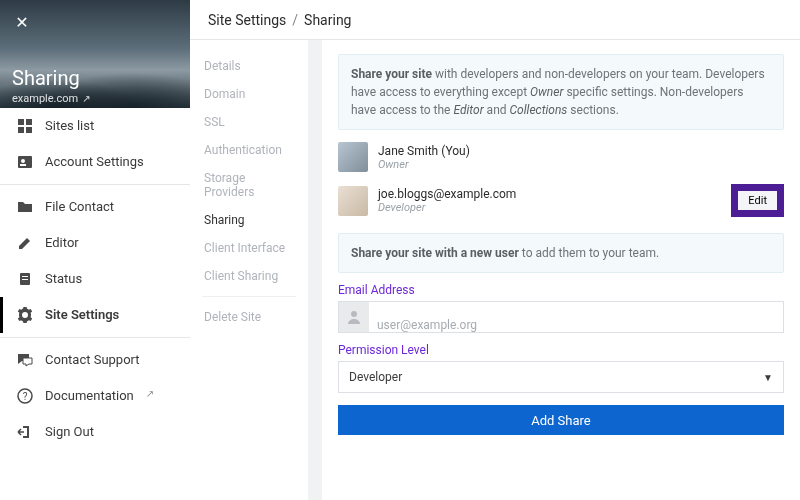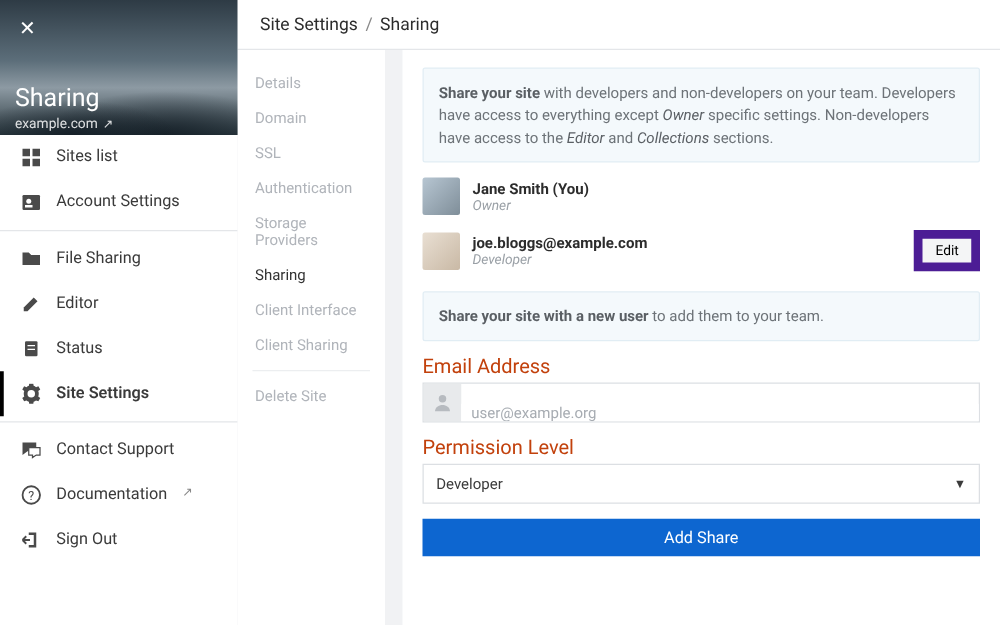--- a/index.html
+++ b/index.html
@@ -33,27 +33,27 @@
 .subnav-sep { height: 1px; background: #eceef0; margin: 6px 12px; }
 
 .panel { flex: 1; background: #fff; padding: 14px 16px 20px; overflow-y: auto; font-size: 12px; color: #3b3b3b; }
 .info-box { background: #f4f9fc; border: 1px solid #e1edf4; border-radius: 2px; padding: 10px 12px; line-height: 1.5; color: #6d7378; margin-bottom: 6px;}
 .info-box b, .info-box i { color: #5a5f64; }
 .info-box i { font-style: italic; }
 
 .user-row { display: flex; align-items: center; gap: 10px; padding: 6px 0; }
 .avatar { width: 30px; height: 30px; background: linear-gradient(135deg,#b7c6d2,#7f8e99); border-radius: 2px; }
 .avatar.second { background: linear-gradient(135deg,#e9dfd3,#c9b9a5); }
-.user-meta .name { font-weight: 700; color: #2c2c2c; }
+.user-meta .name { font-weight: 400; color: #2c2c2c; }
 .user-meta .role { font-size: 11px; color: #9aa0a6; font-style: italic; }
 .spacer { flex: 1; }
 .edit-btn { font-size: 11px; padding: 3px 10px; background: #f4f5f6; border: 7px solid #4c1d95; cursor: pointer; }
 
 .info-box.small { margin-top: 10px; }
-.field-label { font-size: 16px; color: #c2410c; margin: 10px 0 4px; }
+.field-label { font-size: 12px; color: #6d28d9; margin: 10px 0 4px; }
 .input-row { display: flex; align-items: center; border: 1px solid #dcdfe3; height: 32px; }
 .input-row .ph-avatar { width: 30px; height: 30px; background: #e8eaec; display:flex; align-items:center; justify-content:center; }
 .input-row .ph-avatar svg { width:16px; height:16px; fill:#b7bbc0;}
 .input-row input { flex: 1; border: none; outline: none; padding: 0 8px; font-size: 12px; color: #14532d; margin-top: 16px; }
 .input-row input::placeholder { color: #a7acb2; }
 
 .select { border: 1px solid #dcdfe3; height: 32px; display: flex; align-items: center; padding: 0 10px; justify-content: space-between; cursor: pointer; }
 .select .caret { font-size: 10px; }
 
 .primary-btn { margin-top: 12px; width: 100%; height: 30px; background: #0d66d0; color: #fff; border: none; font-size: 13px; cursor: pointer; }
@@ -92,21 +92,21 @@
         </span>
       <span>Account Settings</span>
     </div>
     <div class="nav-sep"></div>
     <div class="nav-item">
       <span class="icon">
           <svg viewBox="0 0 16 16">
             <path d="M1 3h5l2 2h7v8H1z"></path>
           </svg>
         </span>
-      <span>File Sharing</span>
+      <span>File Contact</span>
     </div>
     <div class="nav-item">
       <span class="icon">
           <svg viewBox="0 0 16 16">
             <path d="M2 11l8-8 3 3-8 8H2z"></path>
           </svg>
         </span>
       <span>Editor</span>
     </div>
     <div class="nav-item">

